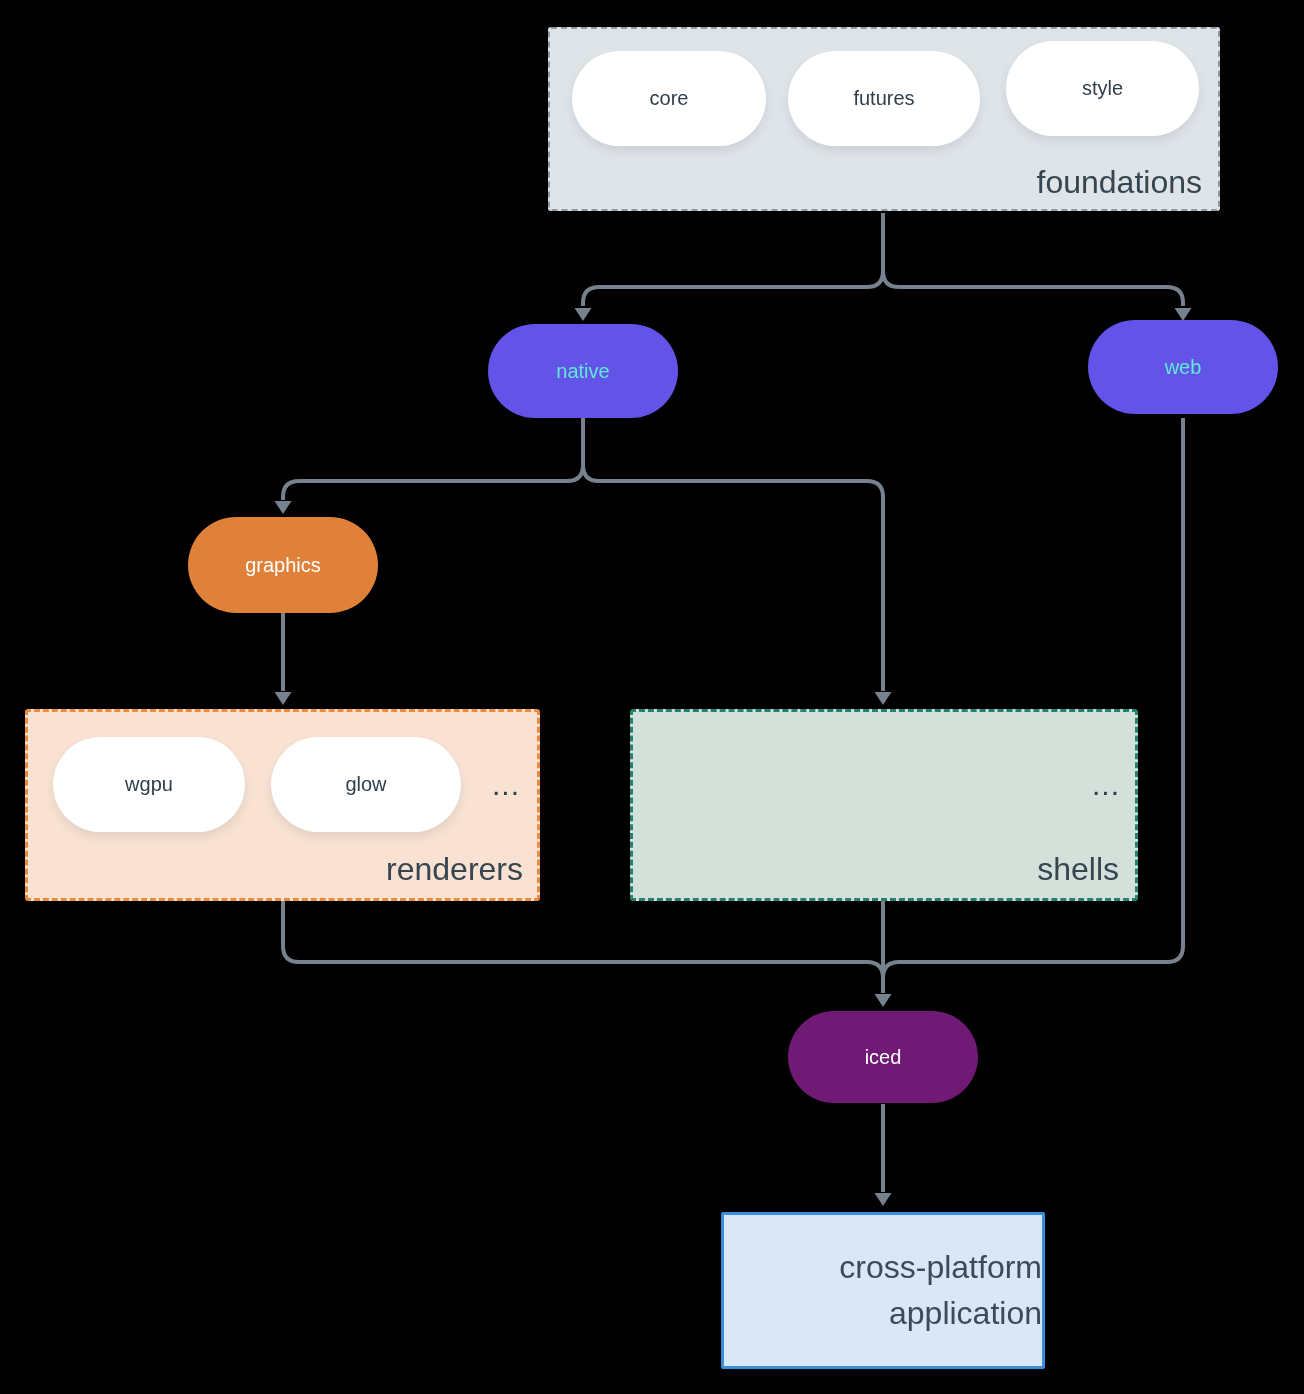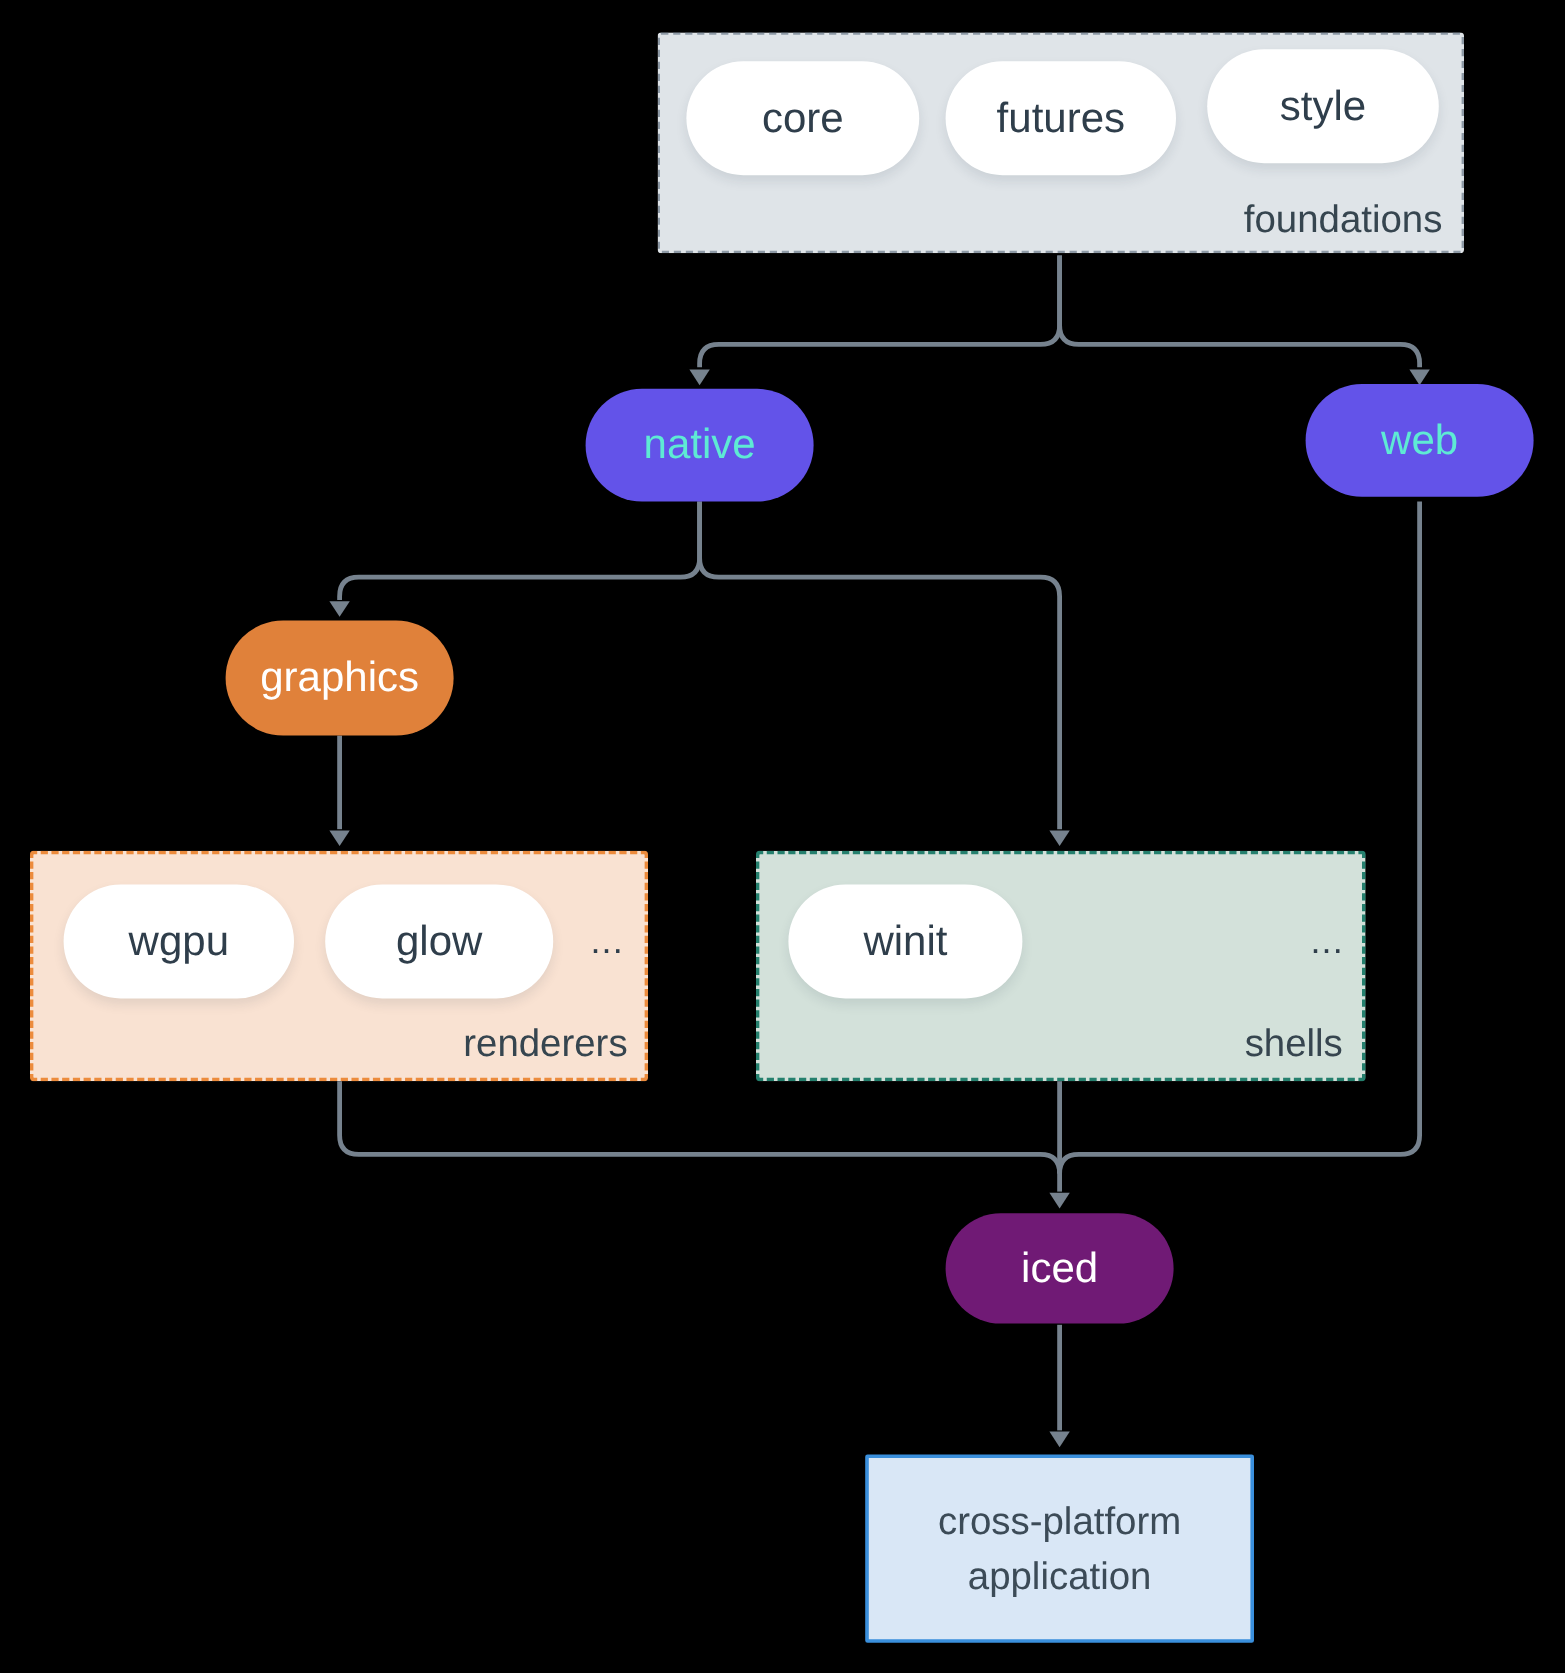--- a/index.html
+++ b/index.html
@@ -43,21 +43,21 @@
   .group-renderers  .group-label { right: 14px; bottom: 10px; }
   .group-shells     .group-label { right: 16px; bottom: 10px; }
 
   
   .pill {
     position: absolute;
     display: flex;
     align-items: center;
     justify-content: center;
     border-radius: 48px;
-    font-size: 35px;
+    font-size: 20px;
   }
   .pill-white {
     background: #ffffff;
     color: #2f3e4b;
     box-shadow: 0 5px 10px rgba(30, 50, 70, 0.10);
   }
   .pill-purple { background: #6353e9; color: #5eead4; }
   .pill-orange { background: #e0813a; color: #ffffff; }
   .pill-blue   { background: #701a75; color: #ffffff; }
 
@@ -78,21 +78,21 @@
   .node-iced     { left: 788px;  top: 1011px; width: 190px; height: 92px; }
 
   
   .box-application {
     left: 721px; top: 1212px; width: 324px; height: 157px;
     background: #d9e7f6;
     border: 3px solid #3a8fdc;
     border-radius: 2px;
     display: flex;
     flex-direction: column;
-    align-items: center;
+    align-items: flex-end;
     justify-content: center;
     gap: 10px;
     font-size: 32px;
     color: #3c4b57;
     line-height: 1.1;
   }
 
   
   svg.connectors {
     position: absolute;
@@ -167,23 +167,20 @@
       <span>wgpu</span>
     </div>
     <div class="pill pill-white" style="left:243px; top:25px; width:190px; height:95px;">
       <span>glow</span>
     </div>
     <span class="ellipsis" style="left:448px; top:25px; width:60px; height:95px;">...</span>
     <span class="group-label">renderers</span>
   </div>
 
   <div class="abs group group-shells">
-    <div class="pill pill-white" style="left:24px; top:25px; width:195px; height:95px;">
-      <span>winit</span>
-    </div>
     <span class="ellipsis" style="left:443px; top:25px; width:60px; height:95px;">...</span>
     <span class="group-label">shells</span>
   </div>
 
   <div class="abs pill pill-blue node-iced">
     <span>iced</span>
   </div>
 
   <div class="abs box-application">
     <span>cross-platform</span>

